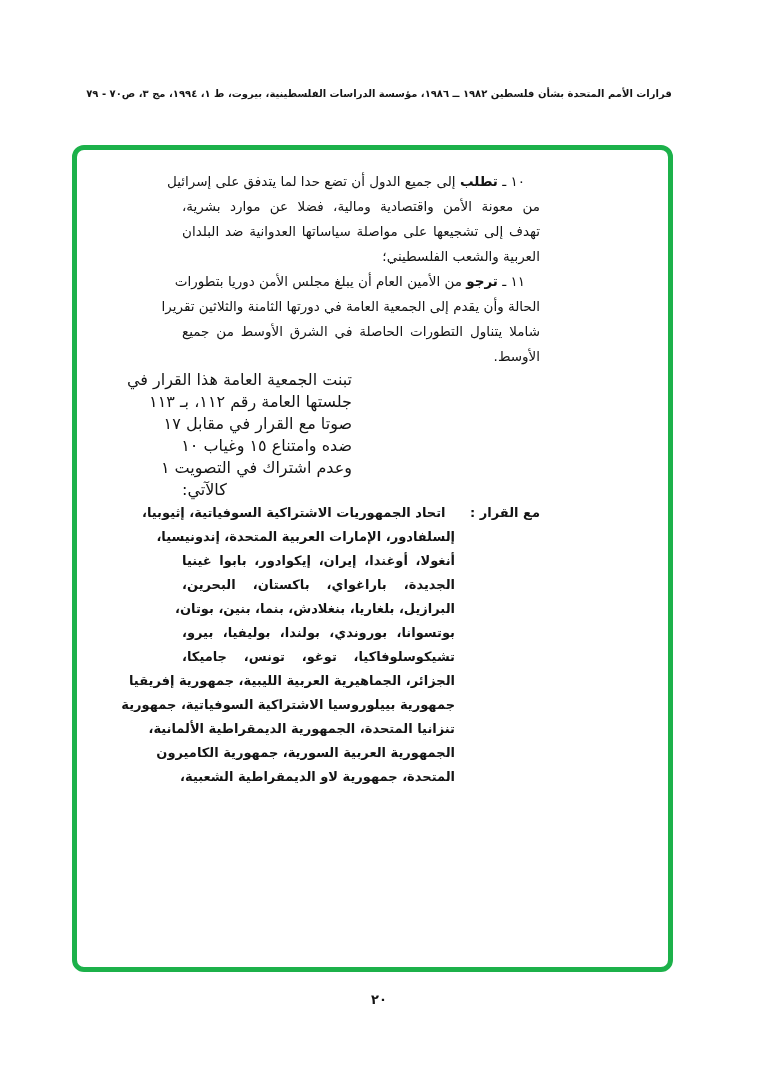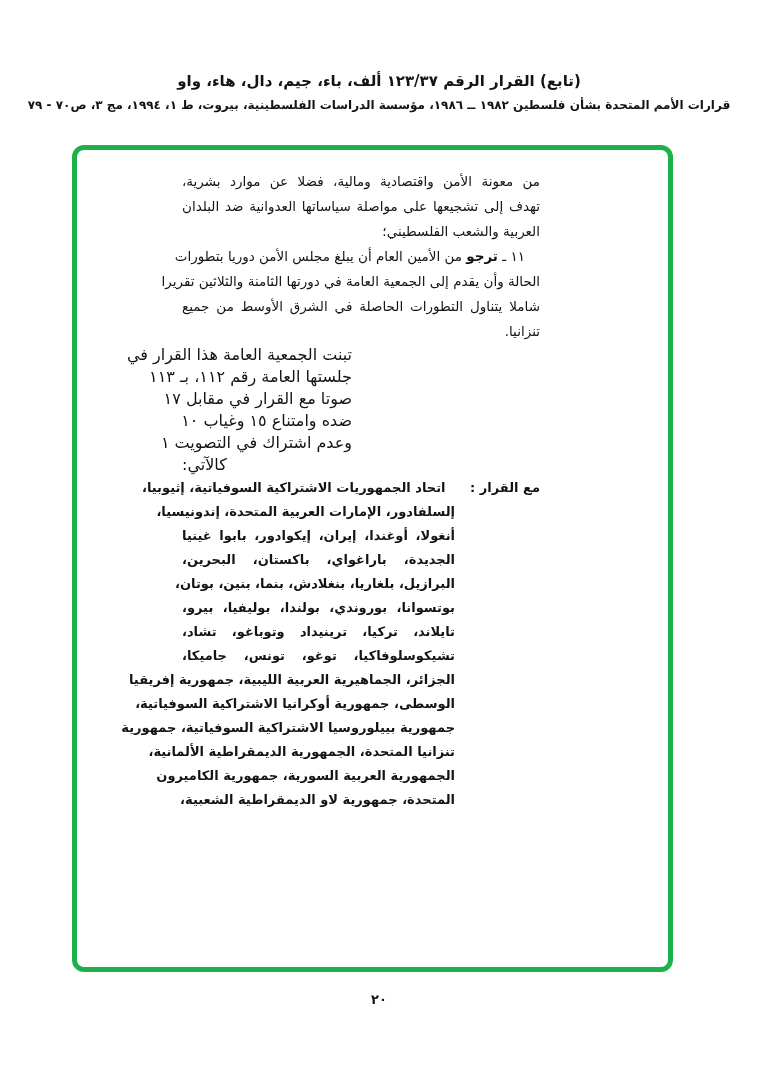--- a/index.html
+++ b/index.html
@@ -2,21 +2,21 @@
 <html lang="ar"><head>
 <meta charset="utf-8">
 <style>
   html,body{margin:0;padding:0;}
   body{
     width:758px;height:1078px;position:relative;background:#ffffff;
     font-family:"DejaVu Sans",sans-serif;color:#141414;overflow:hidden;
   }
   .header{position:absolute;top:70px;left:0;width:758px;text-align:center;direction:rtl;}
   .title{font-size:15px;font-weight:bold;line-height:22px;}
-  .source{font-size:12px;font-weight:bold;line-height:18px;margin-top:4px;}
+  .source{font-size:10px;font-weight:bold;line-height:18px;margin-top:15px;}
   .green-box{
     position:absolute;left:72px;top:145px;width:601px;height:827px;
     box-sizing:border-box;border:5px solid #1cb14a;border-radius:12px;background:#fff;
   }
   .text-col{
     position:absolute;left:182px;top:169px;width:358px;direction:rtl;
     font-size:13.5px;
   }
   .line{white-space:nowrap;overflow:visible;}
   .stretch{text-align:justify;text-align-last:justify;}
@@ -33,42 +33,42 @@
   .vlabel{margin-left:20px;}
   .pagenum{
     position:absolute;top:992px;left:0;width:758px;text-align:center;
     font-size:13px;font-weight:bold;direction:rtl;
   }
 </style>
 </head>
 <body>
 
 <div class="header">
-  <div class="title">(تابع) القرار الرقم ١٢٣/٣٧ ألف، باء، جيم، دال، هاء، واو</div>
   <div class="source">قرارات الأمم المتحدة بشأن فلسطين ١٩٨٢ ــ ١٩٨٦، مؤسسة الدراسات الفلسطينية، بيروت، ط ١، ١٩٩٤، مج ٣، ص٧٠ - ٧٩</div>
 </div>
 
 <div class="green-box"></div>
 
 <div class="text-col">
 
   <div class="para">
+    <div class="line first-line stretch"><span>١٠ ـ </span><span class="b">تطلب</span><span> إلى جميع الدول أن تضع حدا لما يتدفق على إسرائيل</span></div>
     <div>
         <div class="line stretch">من معونة الأمن واقتصادية ومالية، فضلا عن موارد بشرية،</div>
         <div class="line stretch">تهدف إلى تشجيعها على مواصلة سياساتها العدوانية ضد البلدان</div>
         <div class="line natural">العربية والشعب الفلسطيني؛</div>
       </div>
   </div>
 
   <div class="para">
     <div class="line first-line stretch"><span>١١ ـ </span><span class="b">ترجو</span><span> من الأمين العام أن يبلغ مجلس الأمن دوريا بتطورات</span></div>
     <div>
         <div class="line stretch">الحالة وأن يقدم إلى الجمعية العامة في دورتها الثامنة والثلاثين تقريرا</div>
         <div class="line stretch">شاملا يتناول التطورات الحاصلة في الشرق الأوسط من جميع</div>
-        <div class="line natural">تنزانيا.</div>
+        <div class="line natural">الأوسط.</div>
       </div>
   </div>
 
   <div class="note">
     <div>
         <div class="line stretch">تبنت الجمعية العامة هذا القرار في</div>
         <div class="line stretch">جلستها العامة رقم ١١٢، بـ ١١٣</div>
         <div class="line stretch">صوتا مع القرار في مقابل ١٧</div>
         <div class="line stretch">ضده وامتناع ١٥ وغياب ١٠</div>
         <div class="line stretch">وعدم اشتراك في التصويت ١</div>
@@ -77,24 +77,22 @@
   </div>
 
   <div class="vlist">
     <div class="line first-line stretch"><span class="vlabel">مع القرار :</span><span> اتحاد الجمهوريات الاشتراكية السوفياتية، إثيوبيا،</span></div>
     <div>
         <div class="line stretch">إلسلفادور، الإمارات العربية المتحدة، إندونيسيا،</div>
         <div class="line stretch">أنغولا، أوغندا، إيران، إيكوادور، بابوا غينيا</div>
         <div class="line stretch">الجديدة، باراغواي، باكستان، البحرين،</div>
         <div class="line stretch">البرازيل، بلغاريا، بنغلادش، بنما، بنين، بوتان،</div>
         <div class="line stretch">بوتسوانا، بوروندي، بولندا، بوليفيا، بيرو،</div>
-        <div class="line stretch">تايلاند، تركيا، ترينيداد وتوباغو، تشاد،</div>
         <div class="line stretch">تشيكوسلوفاكيا، توغو، تونس، جاميكا،</div>
         <div class="line stretch">الجزائر، الجماهيرية العربية الليبية، جمهورية إفريقيا</div>
-        <div class="line stretch">الوسطى، جمهورية أوكرانيا الاشتراكية السوفياتية،</div>
         <div class="line stretch">جمهورية بييلوروسيا الاشتراكية السوفياتية، جمهورية</div>
         <div class="line stretch">تنزانيا المتحدة، الجمهورية الديمقراطية الألمانية،</div>
         <div class="line stretch">الجمهورية العربية السورية، جمهورية الكاميرون</div>
         <div class="line stretch">المتحدة، جمهورية لاو الديمقراطية الشعبية،</div>
       </div>
   </div>
 
 </div>
 
 <div class="pagenum">٢٠</div>

